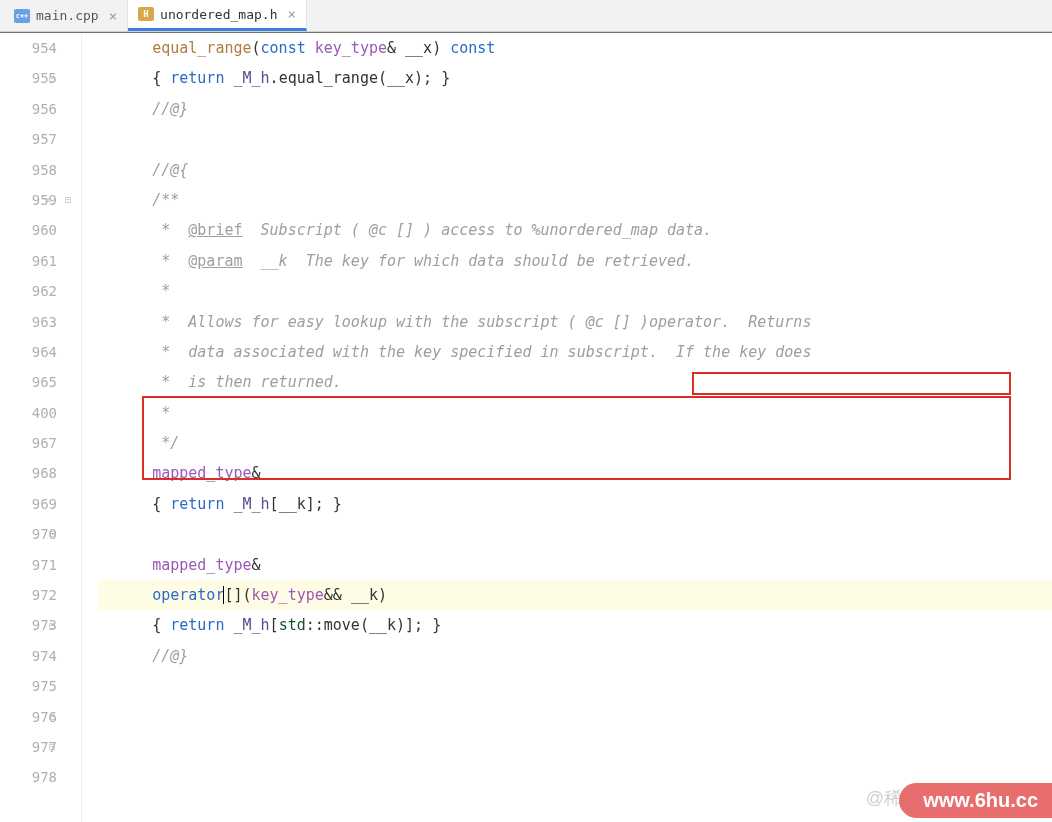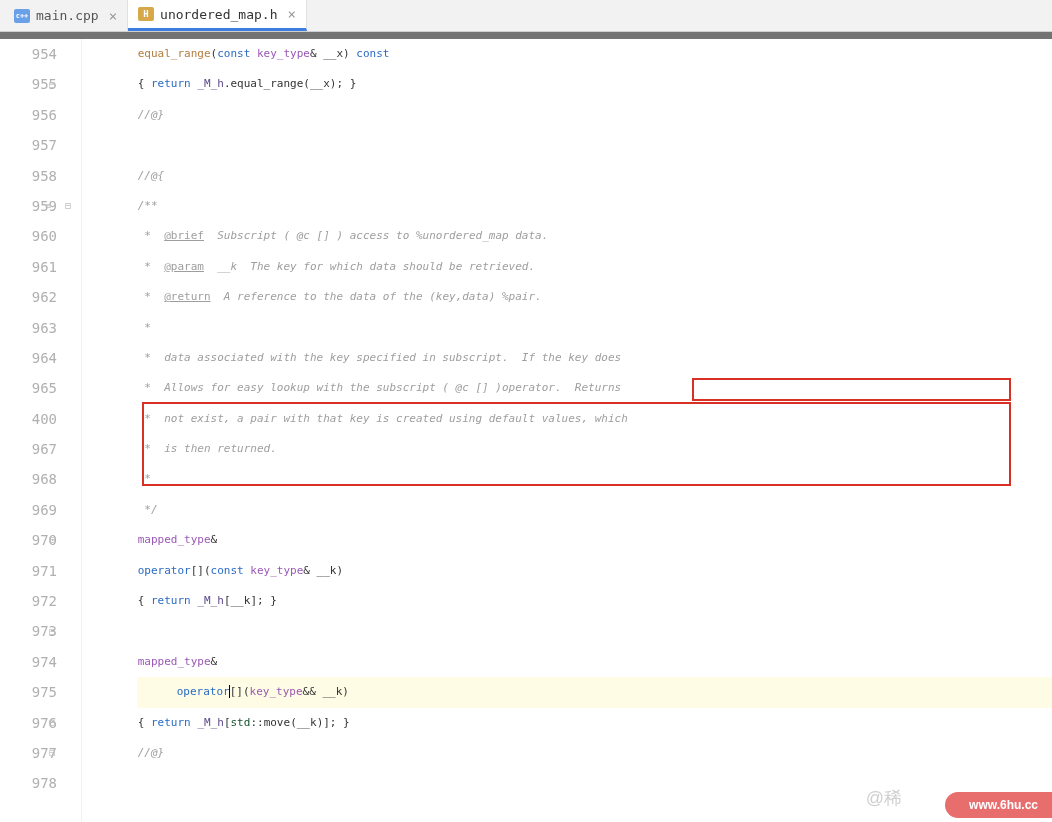--- a/index.html
+++ b/index.html
@@ -45,21 +45,21 @@
   font-size: 10px;
 }
 .tab .close {
   color: #999;
   font-size: 14px;
   margin-left: 4px;
 }
 .editor-area {
   display: flex;
   height: calc(100% - 32px);
-  border-top: 7px solid #737373;
+  border-top: 1px solid #737373;
 }
 .gutter {
   width: 82px;
   background: #ffffff;
   text-align: right;
   padding-right: 24px;
   color: #b0b0b0;
   font-size: 14px;
   user-select: none;
   position: relative;
@@ -83,25 +83,24 @@
   position: relative;
   padding-left: 16px;
   overflow: hidden;
 }
 .code-line {
   height: 30.4px;
   line-height: 30.4px;
   white-space: pre;
   color: #333;
   font-family: "Consolas", "Monaco", monospace;
-  font-size: 11px;
+  font-size: 15px;
 }
 .code-line.highlight {
   background: #fffce6;
-  margin-left: 39px;
 }
 .kw-purple { color: #9b59b6; }
 .kw-blue { color: #2a6bc4; }
 .kw-var { color: #5e4b8b; text-align: right; }
 .kw-orange { color: #b07d3f; }
 .kw-std { color: #14532d; }
 .comment { color: #9e9e9e; font-style: italic; }
 .comment-tag { color: #9e9e9e; text-decoration: underline; }
 .red-box1 {
   position: absolute;
@@ -128,21 +127,21 @@
   color: #d0d0d0;
   font-size: 18px;
   font-family: sans-serif;
 }
 .link-brand {
   position: absolute;
   bottom: 4px;
   right: 0px;
   background: #e86e6e;
   color: #fff;
-  font-size: 12px;
+  font-size: 20px;
   font-weight: bold;
   padding: 6px 14px 6px 24px;
   border-radius: 20px 0 0 20px;
   font-family: sans-serif;
 }
 .cursor {
   border-left: 1px solid #000;
   margin-left: -1px;
 }
 </style>
@@ -193,30 +192,27 @@
 
   <div class="code-area">
     <div class="code-line"><span>      </span><span class="kw-orange">equal_range</span><span>(</span><span class="kw-blue">const</span><span> </span><span class="kw-purple">key_type</span><span>&amp; </span><span>__x</span><span>) </span><span class="kw-blue">const</span></div>
     <div class="code-line"><span>      </span><span>{ </span><span class="kw-blue">return</span><span> </span><span class="kw-var">_M_h</span><span>.</span><span>equal_range</span><span>(</span><span>__x</span><span>); }</span></div>
     <div class="code-line"><span class="comment"><span>      </span><span>//@}</span></span></div>
     <div class="code-line"></div>
     <div class="code-line"><span class="comment"><span>      </span><span>//@{</span></span></div>
     <div class="code-line"><span class="comment"><span>      </span><span>/**</span></span></div>
     <div class="code-line"><span class="comment"><span>       </span><span>*  </span></span><span class="comment-tag">@brief</span><span class="comment">  Subscript ( @c [] ) access to %unordered_map data.</span></div>
     <div class="code-line"><span class="comment"><span>       </span><span>*  </span></span><span class="comment-tag">@param</span><span class="comment">  __k  The key for which data should be retrieved.</span></div>
-    <div class="code-line"><span class="comment"><span>       </span><span>*  </span></span><span class="comment-tag">@return</span><span class="comment">  A reference to the data of the (key,data) %pair.</span></div>
     <div class="code-line"><span class="comment"><span>       </span><span>*</span></span></div>
+    <div class="code-line"><span class="comment"><span>       </span><span>*  Allows for easy lookup with the subscript ( @c [] )operator.  Returns</span></span></div>
     <div class="code-line"><span class="comment"><span>       </span><span>*  data associated with the key specified in subscript.  If the key does</span></span></div>
-    <div class="code-line"><span class="comment"><span>       </span><span>*  Allows for easy lookup with the subscript ( @c [] )operator.  Returns</span></span></div>
-    <div class="code-line"><span class="comment"><span>       </span><span>*  not exist, a pair with that key is created using default values, which</span></span></div>
     <div class="code-line"><span class="comment"><span>       </span><span>*  is then returned.</span></span></div>
     <div class="code-line"><span class="comment"><span>       </span><span>*</span></span></div>
     <div class="code-line"><span class="comment"><span>       </span><span>*/</span></span></div>
     <div class="code-line"><span>      </span><span class="kw-purple">mapped_type</span><span>&amp;</span></div>
-    <div class="code-line"><span>      </span><span class="kw-blue">operator</span><span>[]</span><span>(</span><span class="kw-blue">const</span><span> </span><span class="kw-purple">key_type</span><span>&amp; </span><span>__k</span><span>)</span></div>
     <div class="code-line"><span>      </span><span>{ </span><span class="kw-blue">return</span><span> </span><span class="kw-var">_M_h</span><span>[</span><span>__k</span><span>]; }</span></div>
     <div class="code-line"></div>
     <div class="code-line"><span>      </span><span class="kw-purple">mapped_type</span><span>&amp;</span></div>
     <div class="code-line highlight"><span>      </span><span class="kw-blue">operator</span><span class="cursor"></span><span>[]</span><span>(</span><span class="kw-purple">key_type</span><span>&amp;&amp; </span><span>__k</span><span>)</span></div>
     <div class="code-line"><span>      </span><span>{ </span><span class="kw-blue">return</span><span> </span><span class="kw-var">_M_h</span><span>[</span><span class="kw-std">std</span><span>::</span><span>move</span><span>(</span><span>__k</span><span>)]; }</span></div>
     <div class="code-line"><span class="comment"><span>      </span><span>//@}</span></span></div>
 
     <div class="red-box1"></div>
     <div class="red-box2"></div>
   </div>

